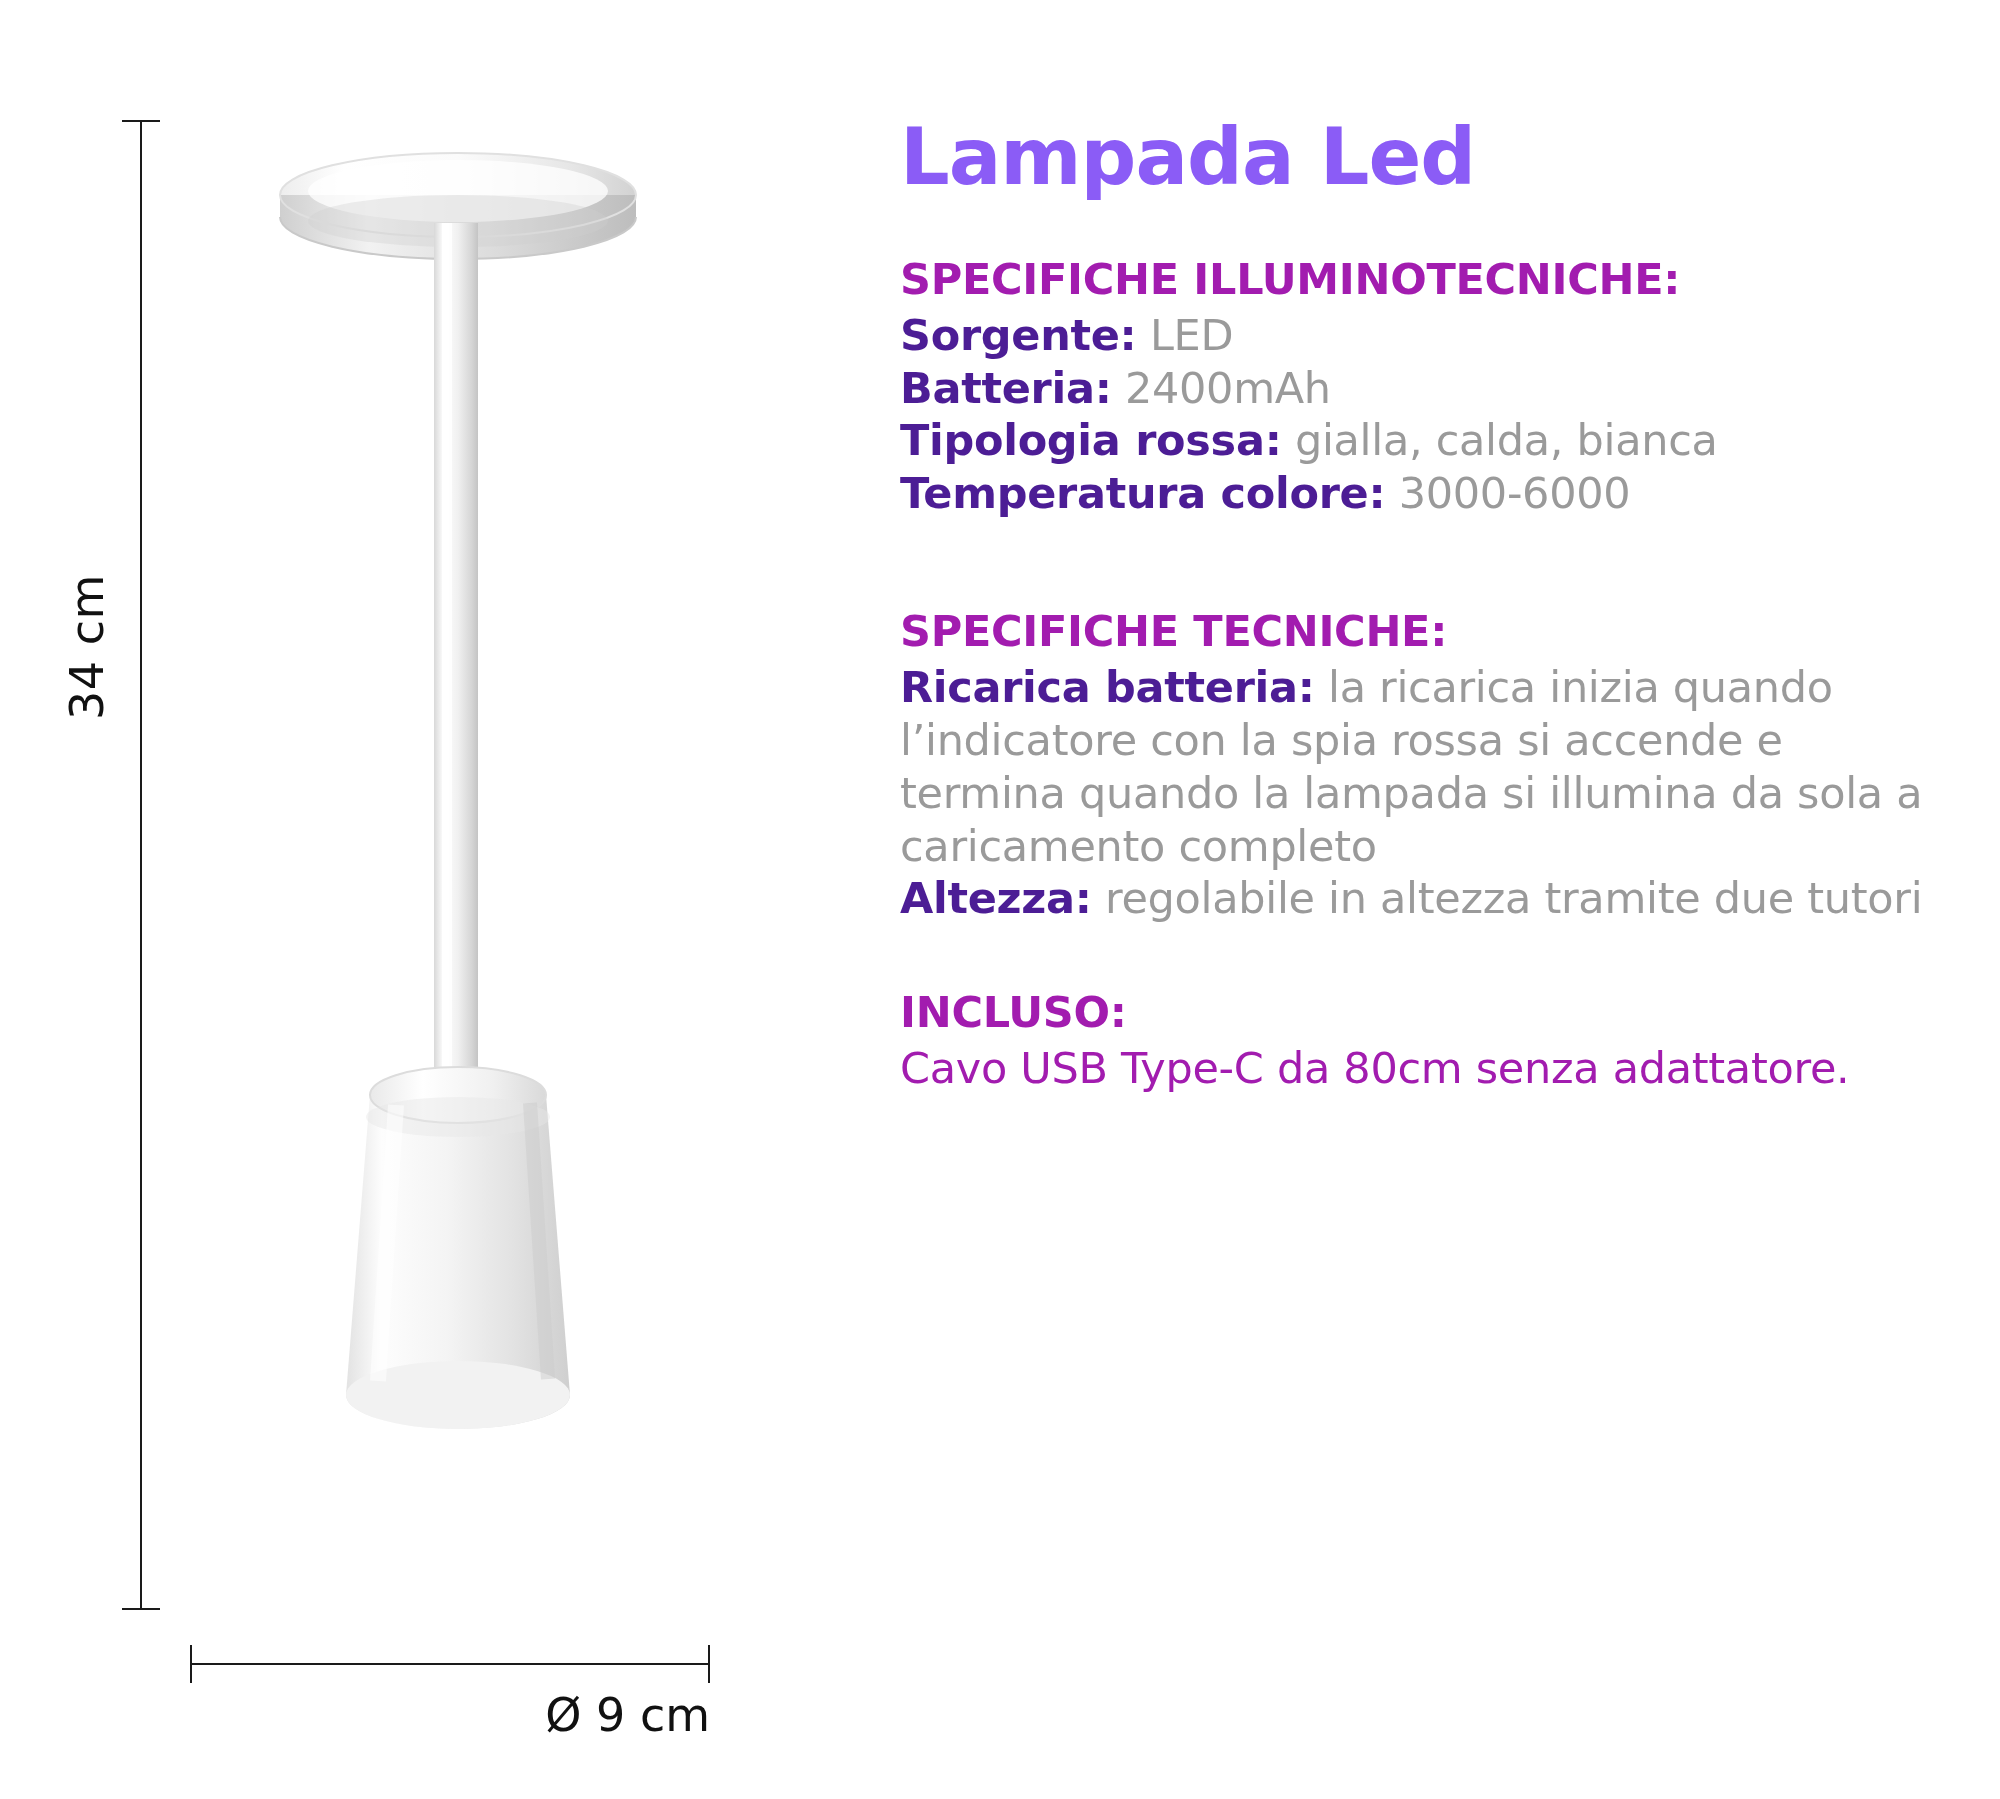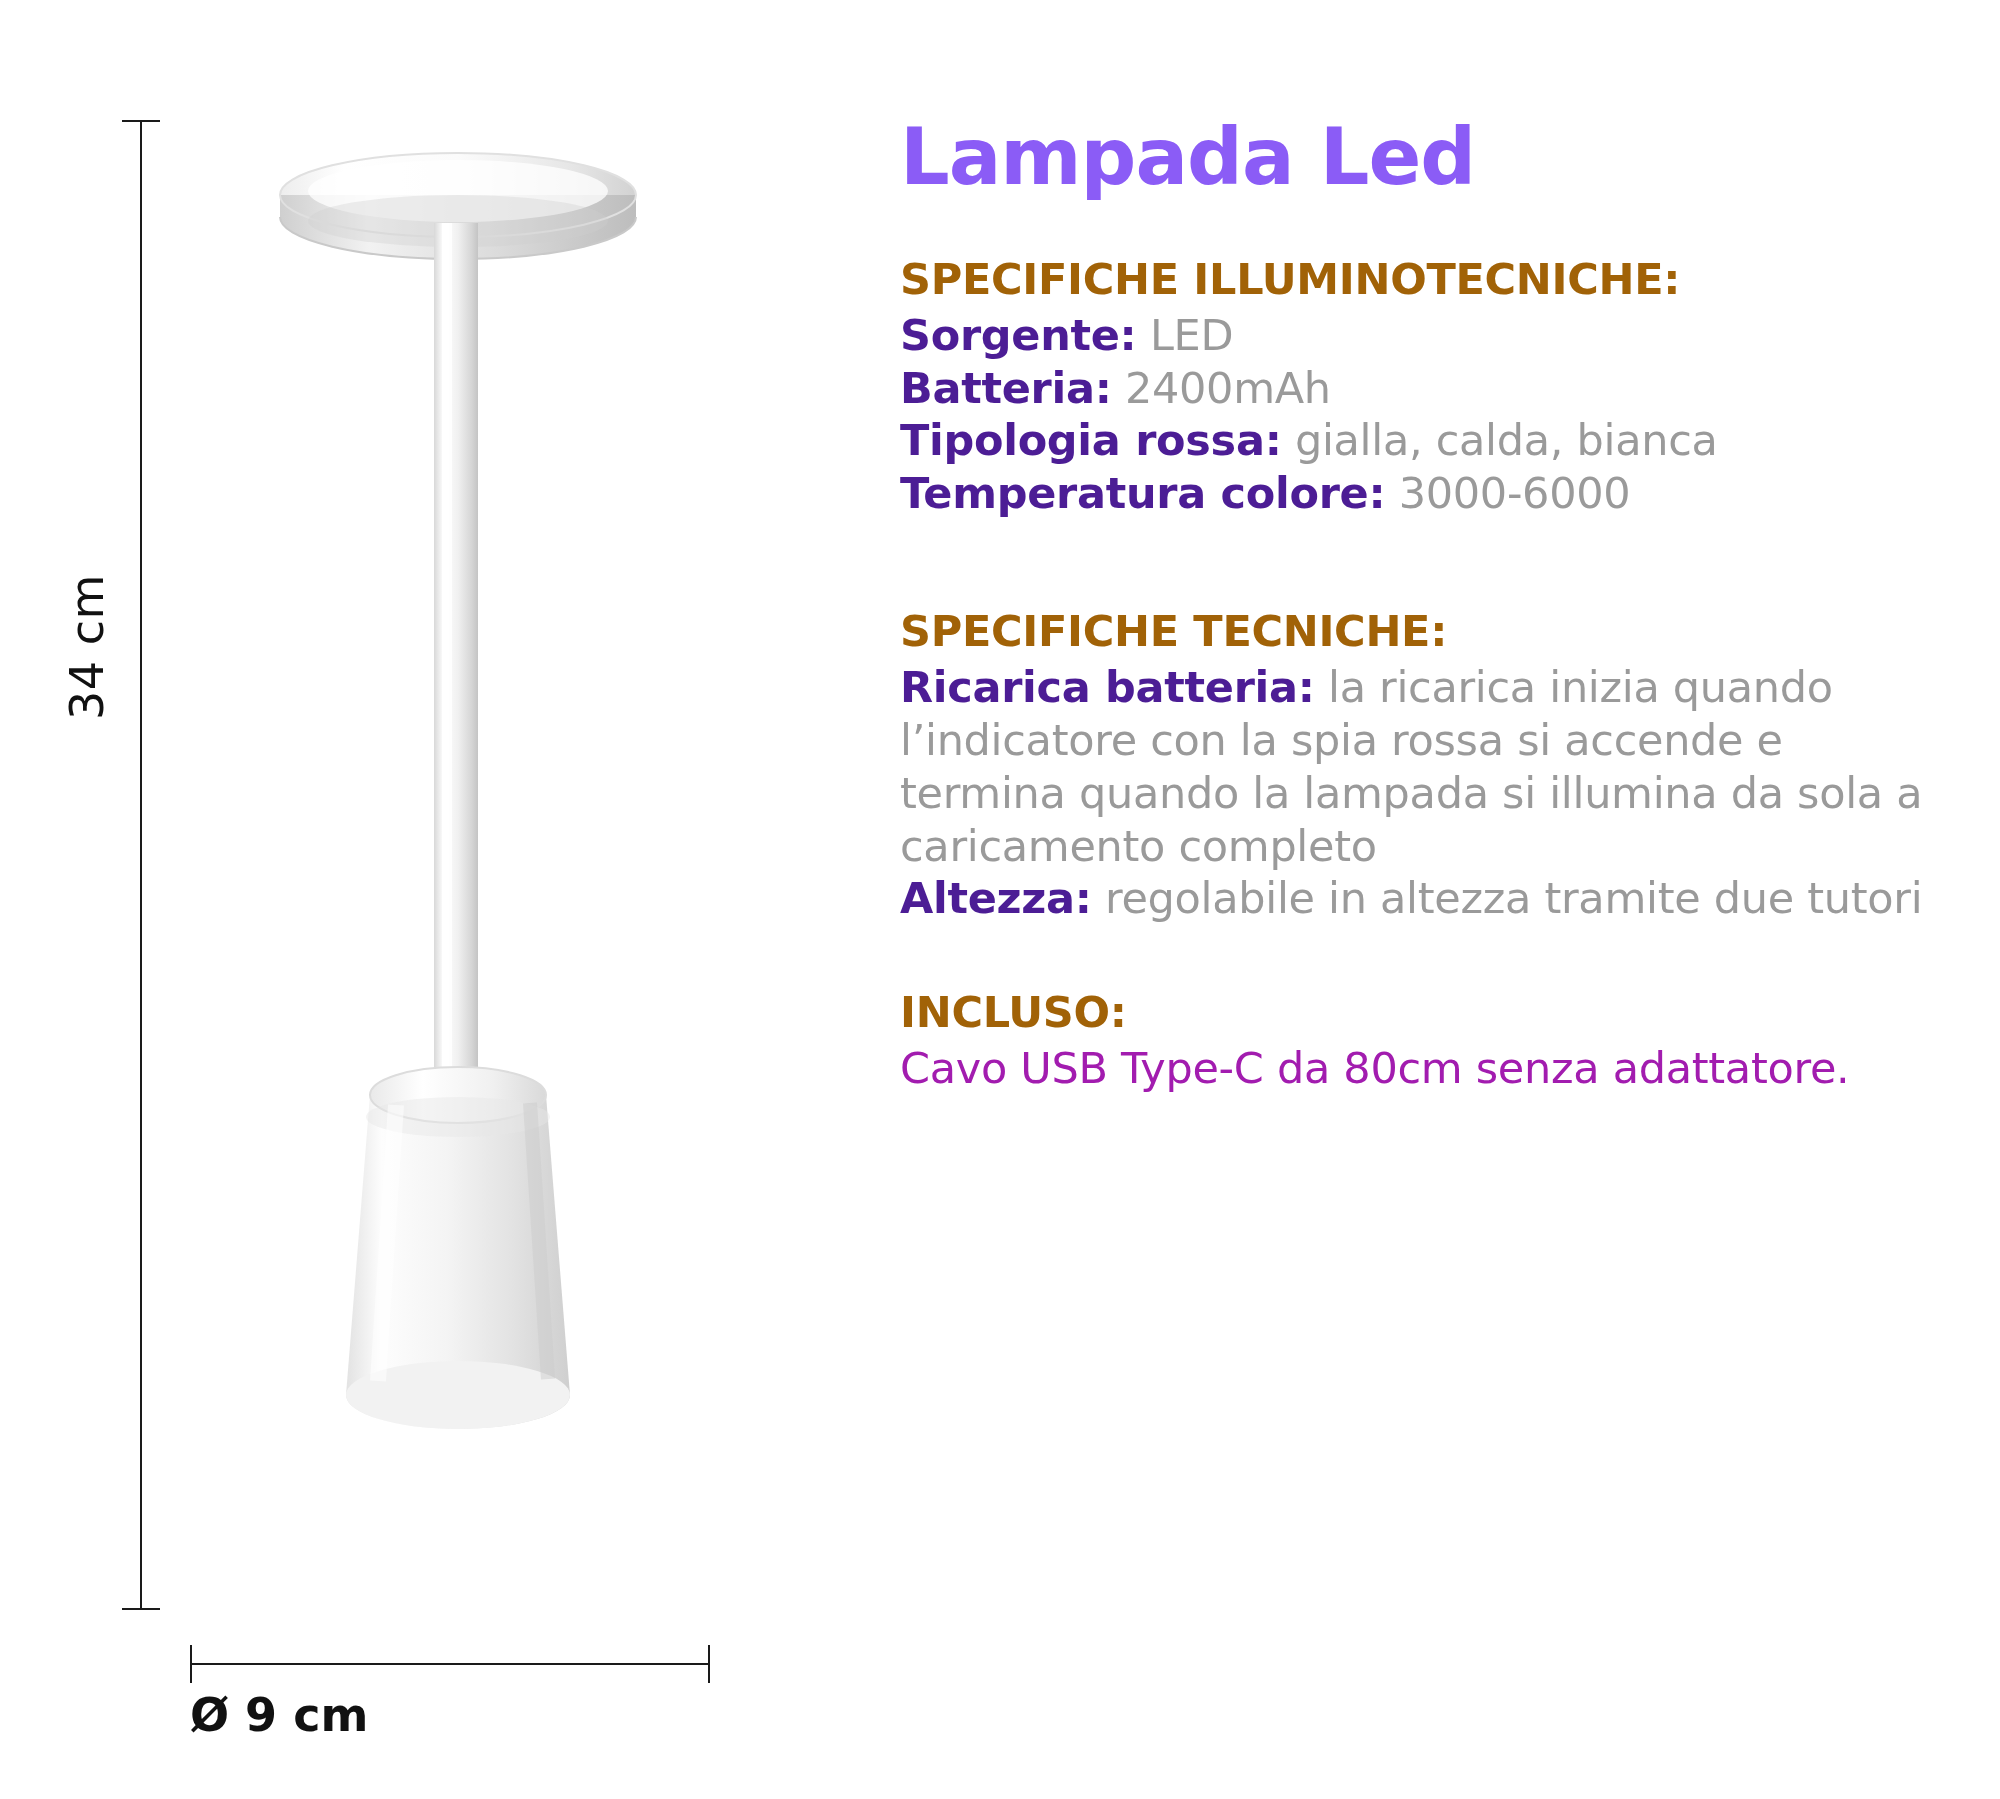--- a/index.html
+++ b/index.html
@@ -82,25 +82,24 @@
     background: #1a1a1a;
   }
   .h-measure::before { left: 0; }
   .h-measure::after  { right: 0; }
 
   .h-label {
     position: absolute;
     left: 190px;
     top: 1688px;
     width: 520px;
-    text-align: left;
+    text-align: right;
     font-size: 46px;
     color: #111111;
     white-space: nowrap;
-    font-weight: bold;
   }
 
   .lamp-figure {
     position: absolute;
     left: 230px;
     top: 95px;
     width: 460px;
     height: 1500px;
   }
 
@@ -116,21 +115,21 @@
     font-weight: bold;
     color: #8b5cf6;
     letter-spacing: -1px;
     line-height: 1.0;
     margin: 0 0 58px 0;
   }
 
   .section-heading {
     font-size: 43px;
     font-weight: bold;
-    color: #a16207;
+    color: #a21caf;
     line-height: 1.18;
     margin: 0 0 4px 0;
     letter-spacing: -0.3px;
   }
 
   .spec-line {
     font-size: 43px;
     line-height: 1.23;
     color: #9a9a9a;
     margin: 0;

